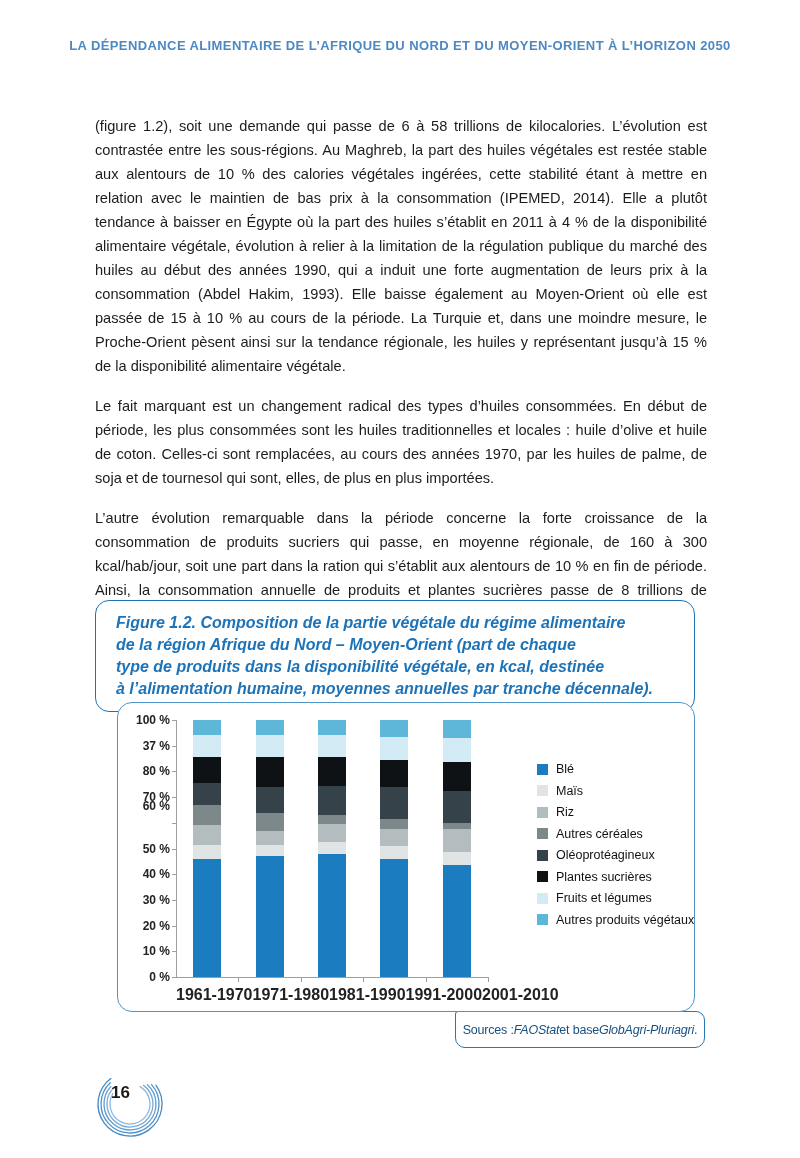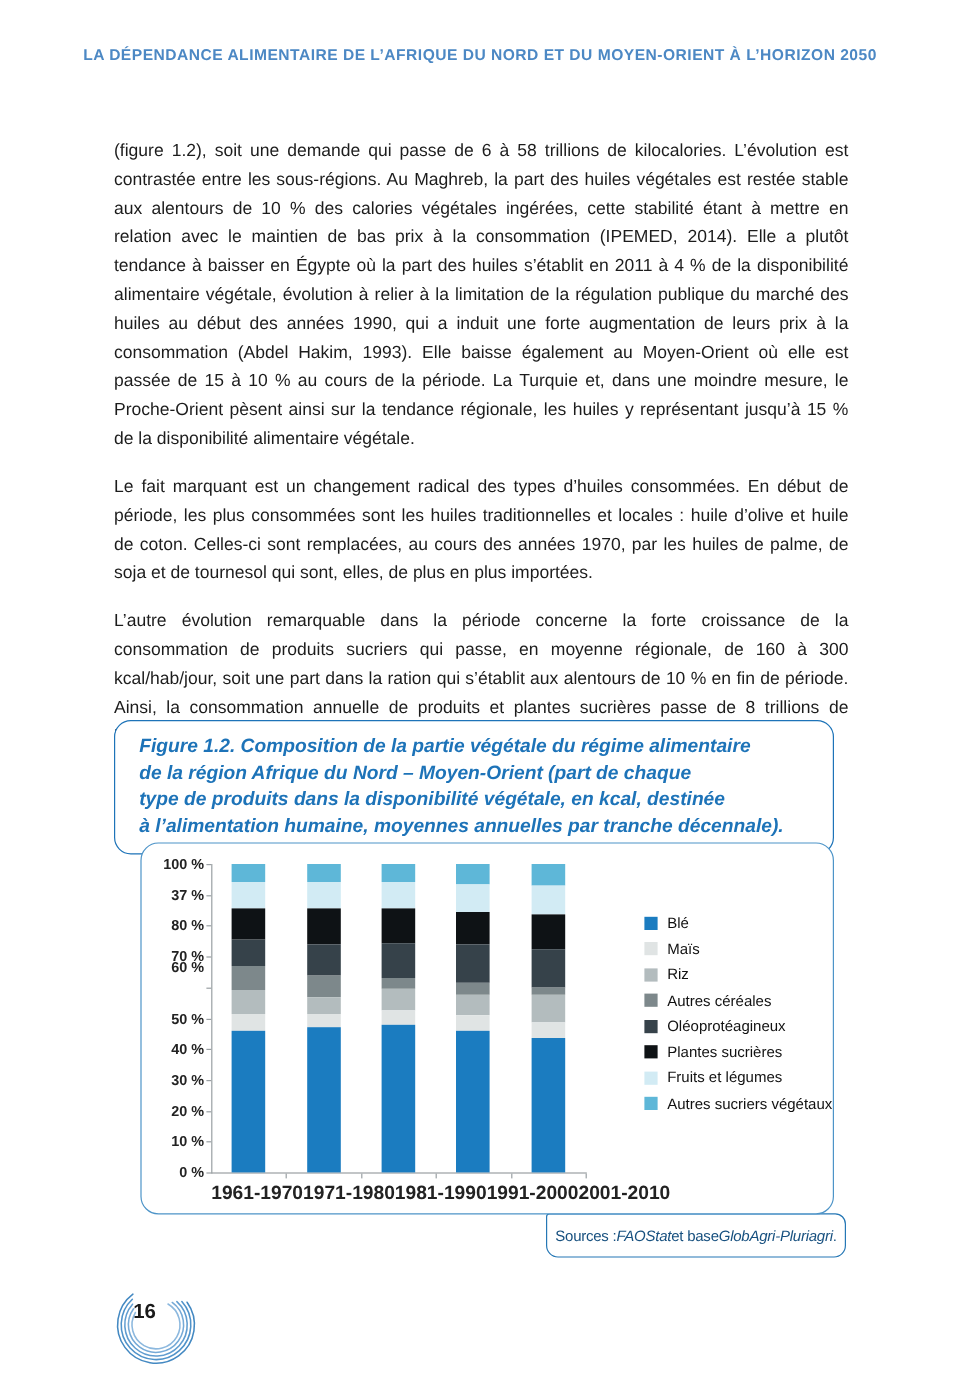--- a/index.html
+++ b/index.html
@@ -202,21 +202,21 @@
         <div class="legend-row">
           <span class="legend-swatch" style="background: rgb(14, 18, 21);"></span>
           <span class="legend-label">Plantes sucrières</span>
         </div>
         <div class="legend-row">
           <span class="legend-swatch" style="background: rgb(210, 235, 244);"></span>
           <span class="legend-label">Fruits et légumes</span>
         </div>
         <div class="legend-row">
           <span class="legend-swatch" style="background: rgb(94, 183, 216);"></span>
-          <span class="legend-label">Autres sucriers végétaux</span>
+          <span class="legend-label">Autres produits végétaux</span>
         </div>
       </div>
   <div class="y-tick" style="top: 17px;"></div>
       <div class="y-tick" style="top: 42.7px;"></div>
       <div class="y-tick" style="top: 68.4px;"></div>
       <div class="y-tick" style="top: 94.1px;"></div>
       <div class="y-tick" style="top: 119.8px;"></div>
       <div class="y-tick" style="top: 145.5px;"></div>
       <div class="y-tick" style="top: 171.2px;"></div>
       <div class="y-tick" style="top: 196.9px;"></div>

